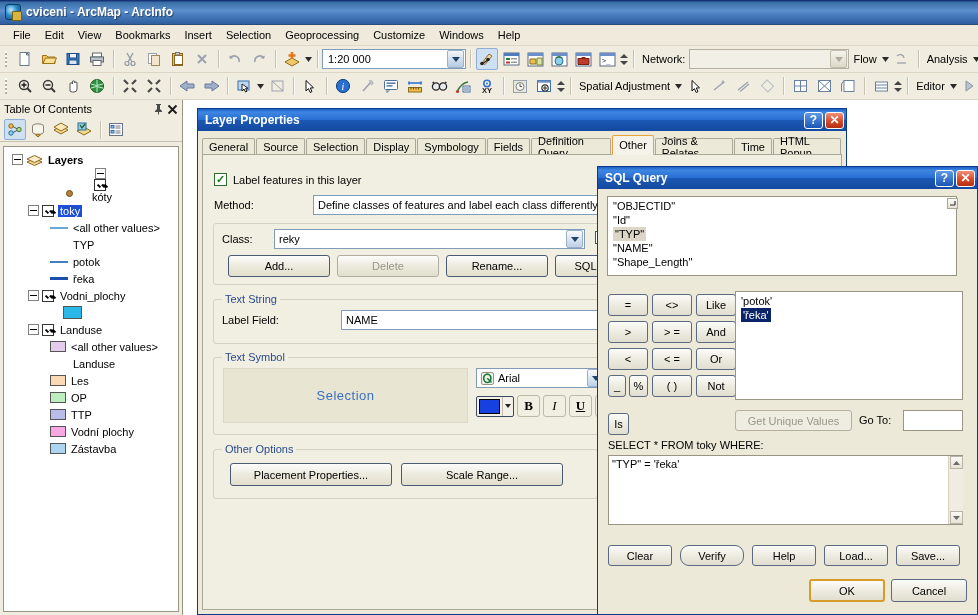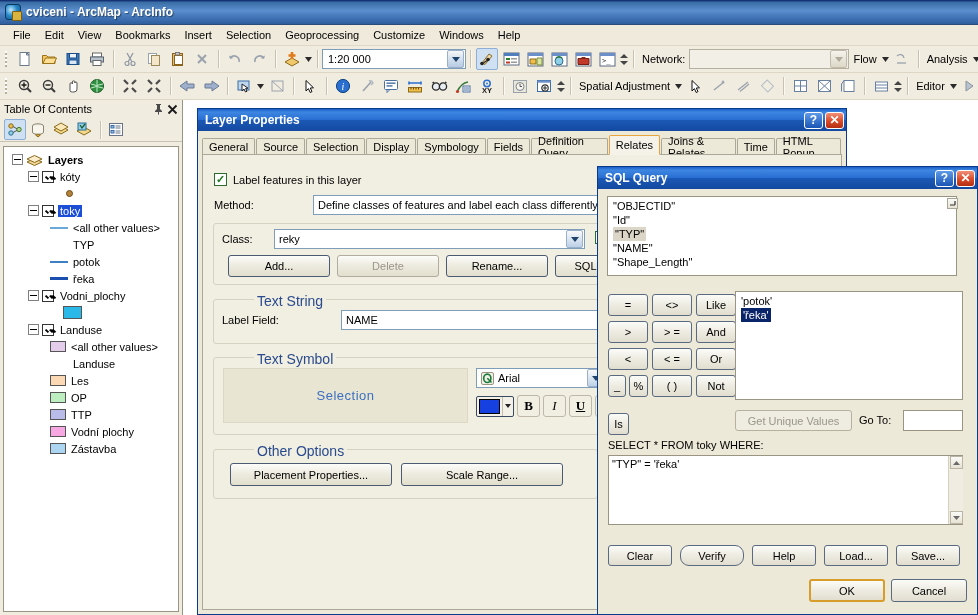--- a/index.html
+++ b/index.html
@@ -144,21 +144,21 @@
   }
   .tabpage {
     position:absolute; left:4px; top:45px; right:4px; bottom:4px;
     background:#f1eee2; border:1px solid #aca899;
   }
   .grp {
     position:absolute; border:1px solid #d6d2c2; border-radius:3px;
   }
   .grp > .cap {
     position:absolute; left:8px; top:-7px; background:#f1eee2; padding:0 3px;
-    font-size:14px; color:#2a4b8d;margin-left:32px;
+    font-size:11px; color:#2a4b8d;
   }
   .field {
     background:#fff; border:1px solid #7f9db9; height:20px;
     display:flex; align-items:center; font-size:11px; padding-left:4px;
   }
   .field .ddbtn {
     width:17px; height:18px; margin-left:auto; margin-right:1px;
     background:linear-gradient(to bottom,#f9f9f9,#dbe6f2 50%,#bdd0e7);
     border:1px solid #9ab0c8; border-radius:2px;
     display:flex; align-items:center; justify-content:center; flex:0 0 auto;
@@ -708,21 +708,21 @@
 
       <div class="trow" style="padding-left:6px;">
         <div class="exp"></div>
         <svg width="18" height="14" style="margin-right:4px">
           <path d="M1 9 L8.5 5.5 L16 9 L8.5 12.5 Z" fill="#f2d79a" stroke="#8a6a1a"></path>
           <path d="M1 6 L8.5 2.5 L16 6 L8.5 9.5 Z" fill="#fbeccb" stroke="#8a6a1a"></path>
         </svg>
         <div style="font-weight:bold">Layers</div>
       </div>
 
-      <div class="trow" style="padding-left:22px;">
+      <div class="trow" style="padding-left:22px;flex-direction:column;">
         <div class="exp"></div>
         <div class="ck"></div>
         <div class="lbl">kóty</div>
       </div>
       <div class="trow" style="padding-left:60px;">
         <div class="dotSym"></div>
       </div>
 
       <div class="trow" style="padding-left:22px;">
         <div class="exp"></div>
@@ -800,21 +800,21 @@
     </div>
 
     <div class="tabstrip">
       <div class="tab">General</div>
       <div class="tab">Source</div>
       <div class="tab">Selection</div>
       <div class="tab">Display</div>
       <div class="tab">Symbology</div>
       <div class="tab">Fields</div>
       <div class="tab">Definition Query</div>
-      <div class="tab active">Relates</div>
+      <div class="tab active">Other</div>
       <div class="tab">Joins &amp; Relates</div>
       <div class="tab">Time</div>
       <div class="tab">HTML Popup</div>
     </div>
 
     <div class="tabpage">
 
       <div style="position:absolute;left:11px;top:18px;display:flex;align-items:center;gap:6px;">
         <div class="ckbox">
             <span>✓</span>

